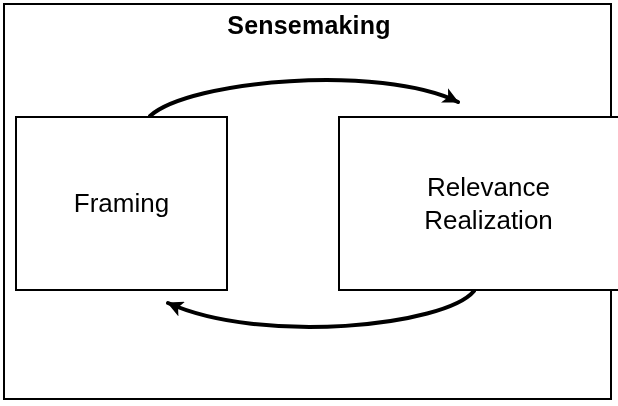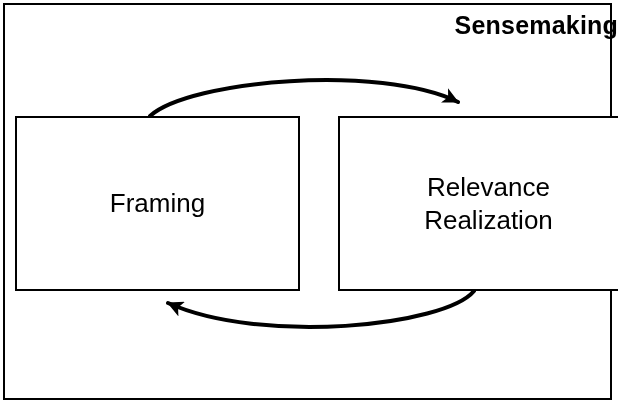--- a/index.html
+++ b/index.html
@@ -22,40 +22,40 @@
     width: 609px;
     height: 397px;
     border: 2.5px solid #000000;
     box-sizing: border-box;
   }
   .diagram-title {
     position: absolute;
     top: 11px;
     left: 0;
     width: 618px;
-    text-align: right;
+    text-align: center;
     font-size: 25px;
     font-weight: 700;
     color: #000000;
     letter-spacing: 0.2px;
   }
   .node {
     position: absolute;
     border: 2.5px solid #000000;
     box-sizing: border-box;
     background: #ffffff;
     display: flex;
     align-items: center;
     justify-content: center;
     text-align: center;
   }
   .node-left {
     left: 15px;
     top: 116px;
-    width: 285px;
+    width: 213px;
     height: 175px;
   }
   .node-right {
     left: 338px;
     top: 116px;
     width: 301px;
     height: 175px;
   }
   .node-label {
     font-size: 26px;

